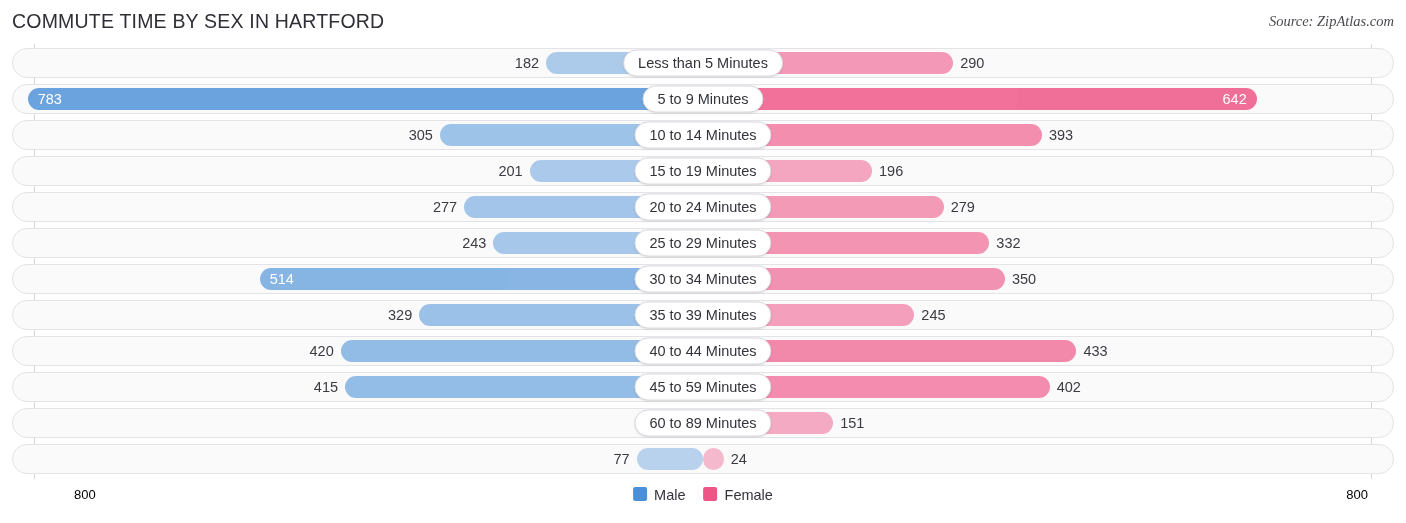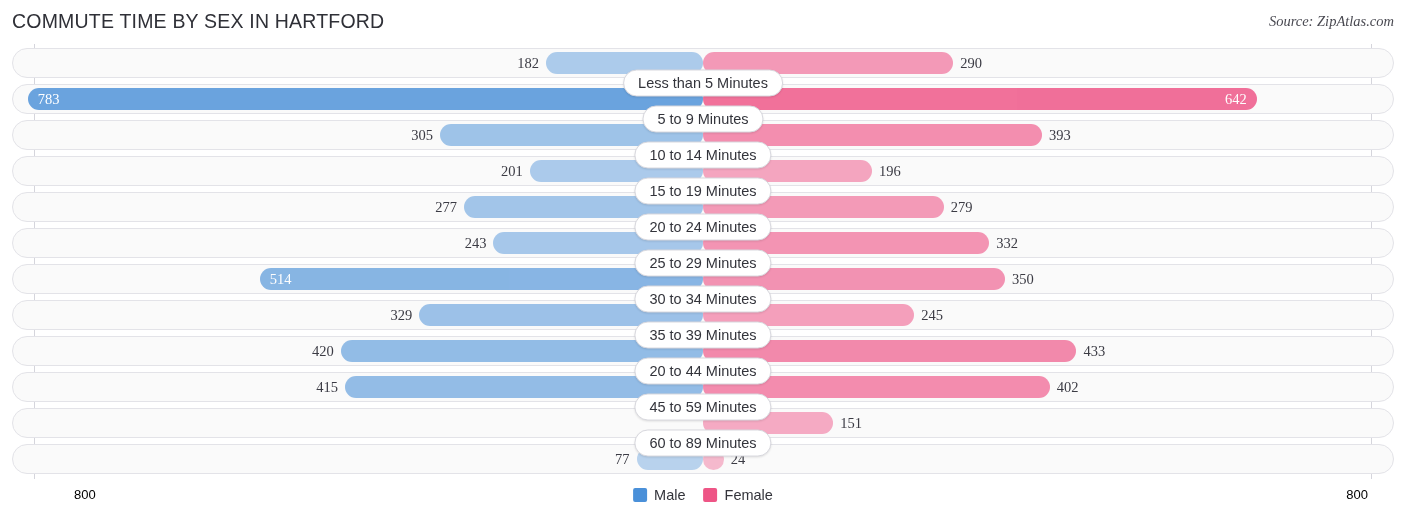--- a/index.html
+++ b/index.html
@@ -103,21 +103,20 @@
     flex: none;
   }
   .bar.male   { background: #6aa3de; }
   .bar.female { background: #ef5f8e; }
 
   .val {
     font-size: 14.5px;
     color: #3b3b44;
     white-space: nowrap;
     flex: none;
-    font-family: Liberation Serif, serif;
   }
   .val.out-left  { margin-right: 7px; }
   .val.out-right { margin-left: 7px; }
 
   .val.inside {
     position: absolute;
     top: 50%;
     transform: translateY(-50%);
     color: #ffffff;
     font-size: 14.5px;
@@ -133,21 +132,20 @@
     transform: translate(-50%, -50%);
     background: #ffffff;
     border: 1px solid #d8d8de;
     border-radius: 14px;
     padding: 4px 14px 5px 14px;
     font-size: 14.5px;
     color: #33343b;
     white-space: nowrap;
     box-shadow: 0 1px 2px rgba(0,0,0,0.10);
     z-index: 3;
-    margin-top: 20px;
   }
 
   
   .footer {
     position: absolute;
     left: 0;
     top: 479px;
     width: 1406px;
     height: 44px;
   }
@@ -165,21 +163,20 @@
     position: absolute;
     left: 50%;
     top: 8px;
     transform: translateX(-50%);
     display: flex;
     align-items: center;
     gap: 18px;
   }
   .legend-item {
     display: flex;
-    align-items: center;
     gap: 7px;
     font-size: 14.5px;
     color: #33343b;
   }
   .swatch {
     width: 14px;
     height: 14px;
     border-radius: 2px;
     display: inline-block;
   }
@@ -291,21 +288,21 @@
       </div>
       <div class="row">
         <div class="bar-wrap male">
           <span class="val out-left">420</span>
           <div class="bar male" style="width: 52.5%; opacity: 0.721839;"></div>
         </div>
         <div class="bar-wrap female">
           <div class="bar female" style="width: 54.125%; opacity: 0.731801;"></div>
           <span class="val out-right">433</span>
         </div>
-        <div class="cat-label">20 to 44 Minutes</div>
+        <div class="cat-label">40 to 44 Minutes</div>
       </div>
       <div class="row">
         <div class="bar-wrap male">
           <span class="val out-left">415</span>
           <div class="bar male" style="width: 51.875%; opacity: 0.718008;"></div>
         </div>
         <div class="bar-wrap female">
           <div class="bar female" style="width: 50.25%; opacity: 0.708046;"></div>
           <span class="val out-right">402</span>
         </div>

